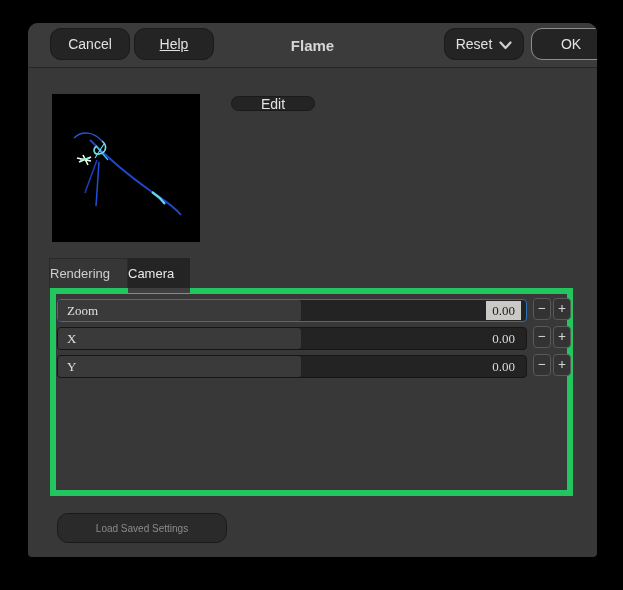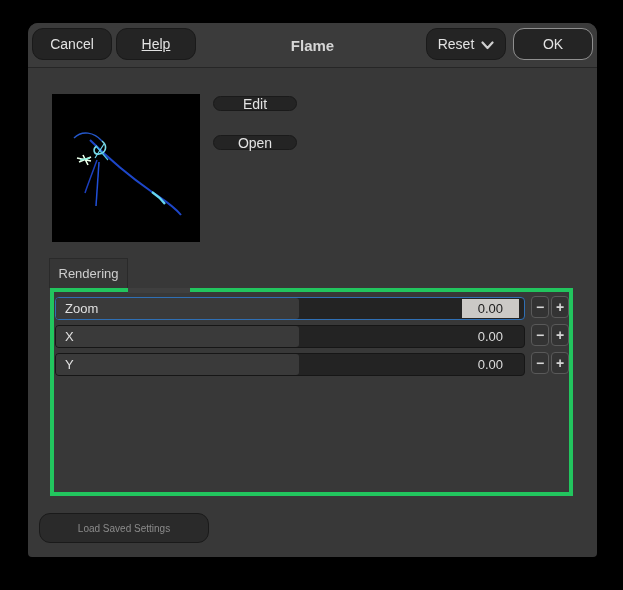--- a/index.html
+++ b/index.html
@@ -16,64 +16,65 @@
   .titlebar{
     position:absolute;left:0;top:0;width:100%;height:45px;
     background:#3b3b3b;border-bottom:1px solid #262626;box-sizing:border-box;
   }
   .btn{
     position:absolute;box-sizing:border-box;
     background:#242424;border:1px solid #1a1a1a;border-radius:11px;
     color:#e2e2e2;font-size:14px;
     display:flex;align-items:center;justify-content:center;gap:7px;
     cursor:default;
+    margin-left:18px;
   }
   .btn.h-btn{top:5px;width:80px;height:32px;}
   .btn.default{border-color:#8f8f8f;}
   .title{
     position:absolute;left:0;top:0;width:100%;height:45px;
     display:flex;align-items:center;justify-content:center;
     color:#d6d6d6;font-size:15px;font-weight:bold;pointer-events:none;
   }
   .preview{
     position:absolute;left:24px;top:71px;width:148px;height:148px;background:#000;
   }
   .btn.side{left:185px;width:84px;height:15px;}
   
   .tab{
     position:absolute;top:235px;height:30px;box-sizing:border-box;
-    display:flex;align-items:center;justify-content:center;
+    display:flex;align-items:center;
     font-size:13px;color:#cfcfcf;
   }
   .tab.inactive{background:#363636;border:1px solid #2a2a2a;border-bottom:none;}
   .tab.active{background:#242424;color:#e8e8e8;}
   .tab-underline{
     position:absolute;background:#3f3f3f;height:5px;top:265px;z-index:3;
   }
   .panel{
     position:absolute;left:22px;top:265px;width:523px;height:208px;
-    box-sizing:border-box;background:#383838;border:4px solid #22c55e;
+    box-sizing:border-box;background:#383838;border:6px solid #22c55e;font-family:Liberation Serif, serif;
   }
   .spinrow{position:absolute;left:1px;height:23px;}
   .scale{
     position:relative;width:470px;height:23px;box-sizing:border-box;
     background:#232323;border:1px solid #161616;border-radius:4px;overflow:hidden;
   }
   .spinrow.focused .scale{border-color:#2f6fb4;}
   .scale .fill{
     position:absolute;left:0;top:0;bottom:0;width:52%;
     background:#3a3a3a;border-radius:0 3px 3px 0;
   }
   .scale .lbl{
     position:absolute;left:9px;top:0;height:21px;line-height:21px;
     color:#e0e0e0;font-size:13px;z-index:2;
   }
   .scale .val{
     position:absolute;right:5px;top:0;height:21px;line-height:21px;
-    color:#dcdcdc;font-size:13px;z-index:2;padding:0 16px;
+    color:#dcdcdc;font-size:13px;z-index:2;padding:0 6px;
   }
   .spinrow.focused .scale .val{
     background:#cbc9c6;color:#1b1b1b;top:1px;height:19px;line-height:19px;
   }
   .step{
     position:absolute;width:18px;height:22px;box-sizing:border-box;
     background:#333333;border:1px solid #595959;border-radius:4px;
     color:#d6d6d6;font-size:14px;font-weight:bold;
     display:flex;align-items:center;justify-content:center;line-height:1;
   }
@@ -118,26 +119,26 @@
       <path d="M47,68 C46,84 45,98 44,112" fill="none" stroke="#2050d8" stroke-width="1.5"></path>
       <path d="M43,64 L52,50" fill="none" stroke="#6fd8ef" stroke-width="1.2"></path>
       <path d="M27,68 l12,-5 M31,61 l5,10 M25,64 l14,3" fill="none" stroke="#e9ffe9" stroke-width="1.6"></path>
       <path d="M28,66 l10,-2" fill="none" stroke="#8ef0e0" stroke-width="1.4"></path>
     </svg>
   </div>
 
   <div class="btn side" style="top:73px;">
     <span>Edit</span>
   </div>
-  <div class="btn side" style="top:112px;">
-    <span>Open</span>
-  </div>
 
   <div class="tab inactive" style="left:21px;width:79px;">
     <span>Rendering</span>
+  </div>
+  <div class="tab active" style="left:100px;width:62px;">
+    <span>Camera</span>
   </div>
   <div class="tab-underline" style="left:100px;width:62px;"></div>
 
   <div class="panel">
 
     <div class="spinrow focused" style="top:5px;">
       <div class="scale">
         <div class="fill"></div>
         <span class="lbl">Zoom</span>
         <span class="val">0.00</span>

